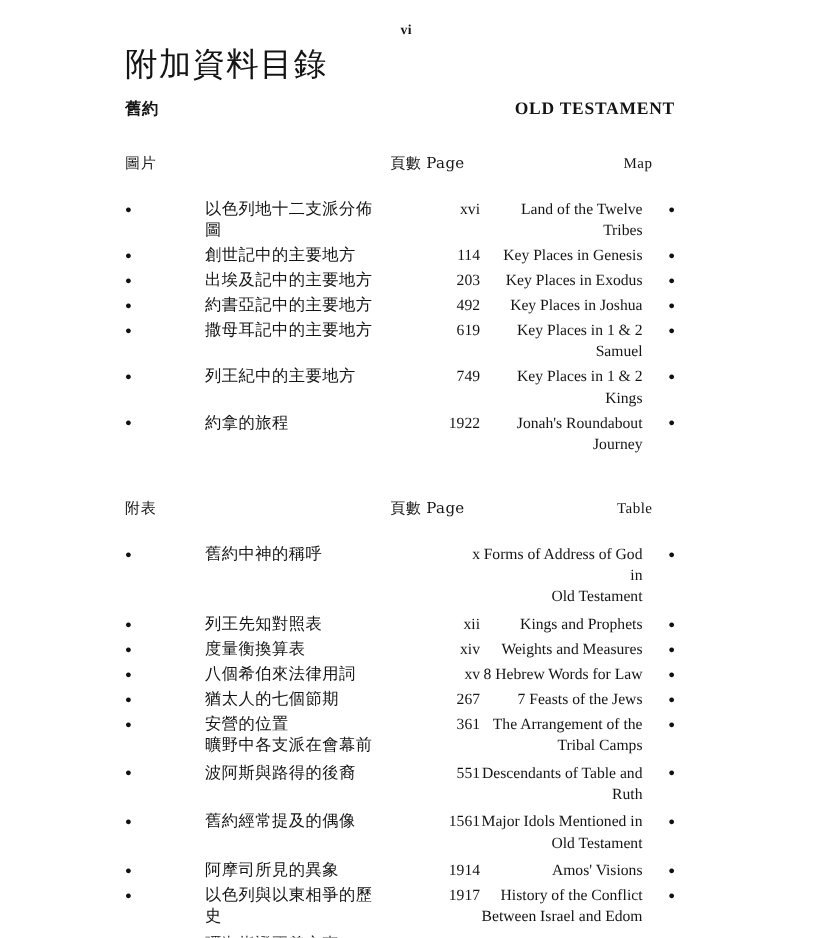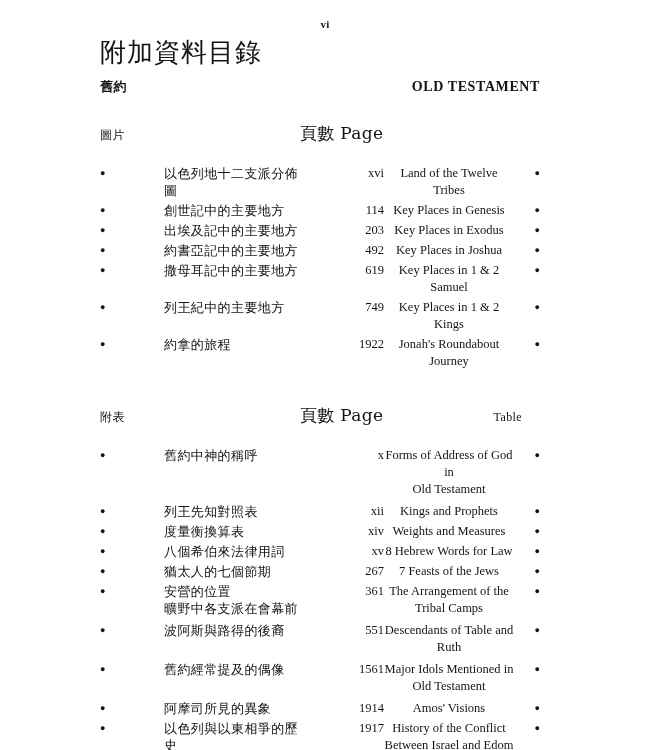--- a/index.html
+++ b/index.html
@@ -84,21 +84,22 @@
     margin-bottom: 20px;
   }
   .h-zh {
     width: 200px;
     font-family: "DejaVu Serif", "Liberation Serif", serif;
     font-size: 12px;
     letter-spacing: 0.5px;
   }
   .h-page {
     width: 84px;
-    font-size: 17px;
+    text-align: center;
+    font-size: 12px;
     font-family: "DejaVu Serif", "Liberation Serif", serif;
     letter-spacing: 0.3px;
   }
   .h-en {
     flex: 1;
     text-align: right;
     font-size: 12px;
     letter-spacing: 0.4px;
     padding-right: 18px;
   }
@@ -128,21 +129,21 @@
   }
   .cell-page {
     width: 84px;
     flex: none;
     text-align: right;
     font-size: 12.5px;
     line-height: 17px;
   }
   .cell-en {
     flex: 1;
-    text-align: center;
+    text-align: right;
     font-size: 12.5px;
     line-height: 17px;
     padding-right: 4px;
   }
   .bullet-right {
     width: 22px;
     flex: none;
     text-align: right;
     font-size: 9px;
     line-height: 17px;
@@ -166,20 +167,21 @@
     <div class="testament-row">
       <div class="testament-zh">舊約</div>
       <div class="testament-en">OLD TESTAMENT</div>
     </div>
 
     <div id="sections-host">
         <div class="section">
           <div class="col-headers">
             <div class="h-zh">圖片</div>
             <div class="h-page">頁數 Page</div>
+            <div class="h-en">Map</div>
           </div>
           <div class="row tight">
             <div class="bullet-left">●</div>
             <div class="cell-zh">
               <span class="zh-line">以色列地十二支派分佈圖</span>
             </div>
             <div class="cell-page">xvi</div>
             <div class="cell-en">
               <span class="en-line">Land of the Twelve Tribes</span>
             </div>

